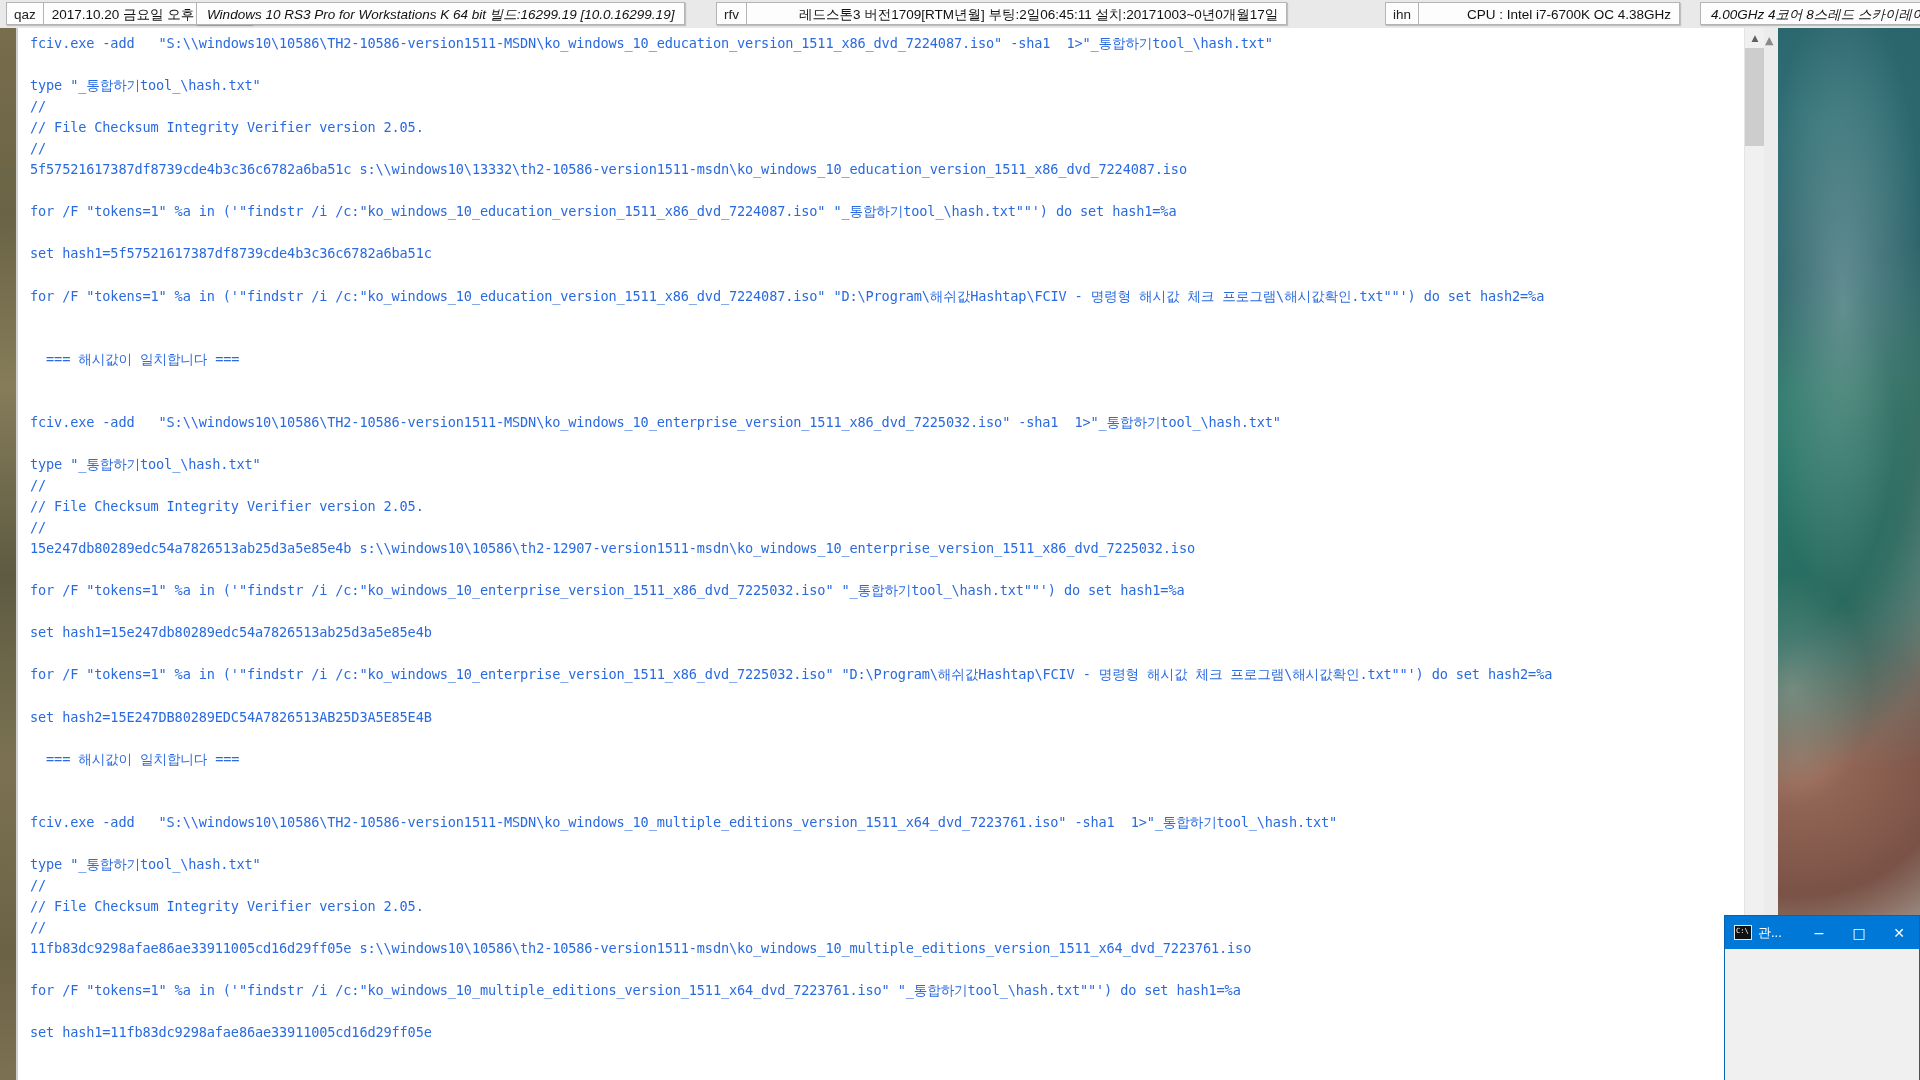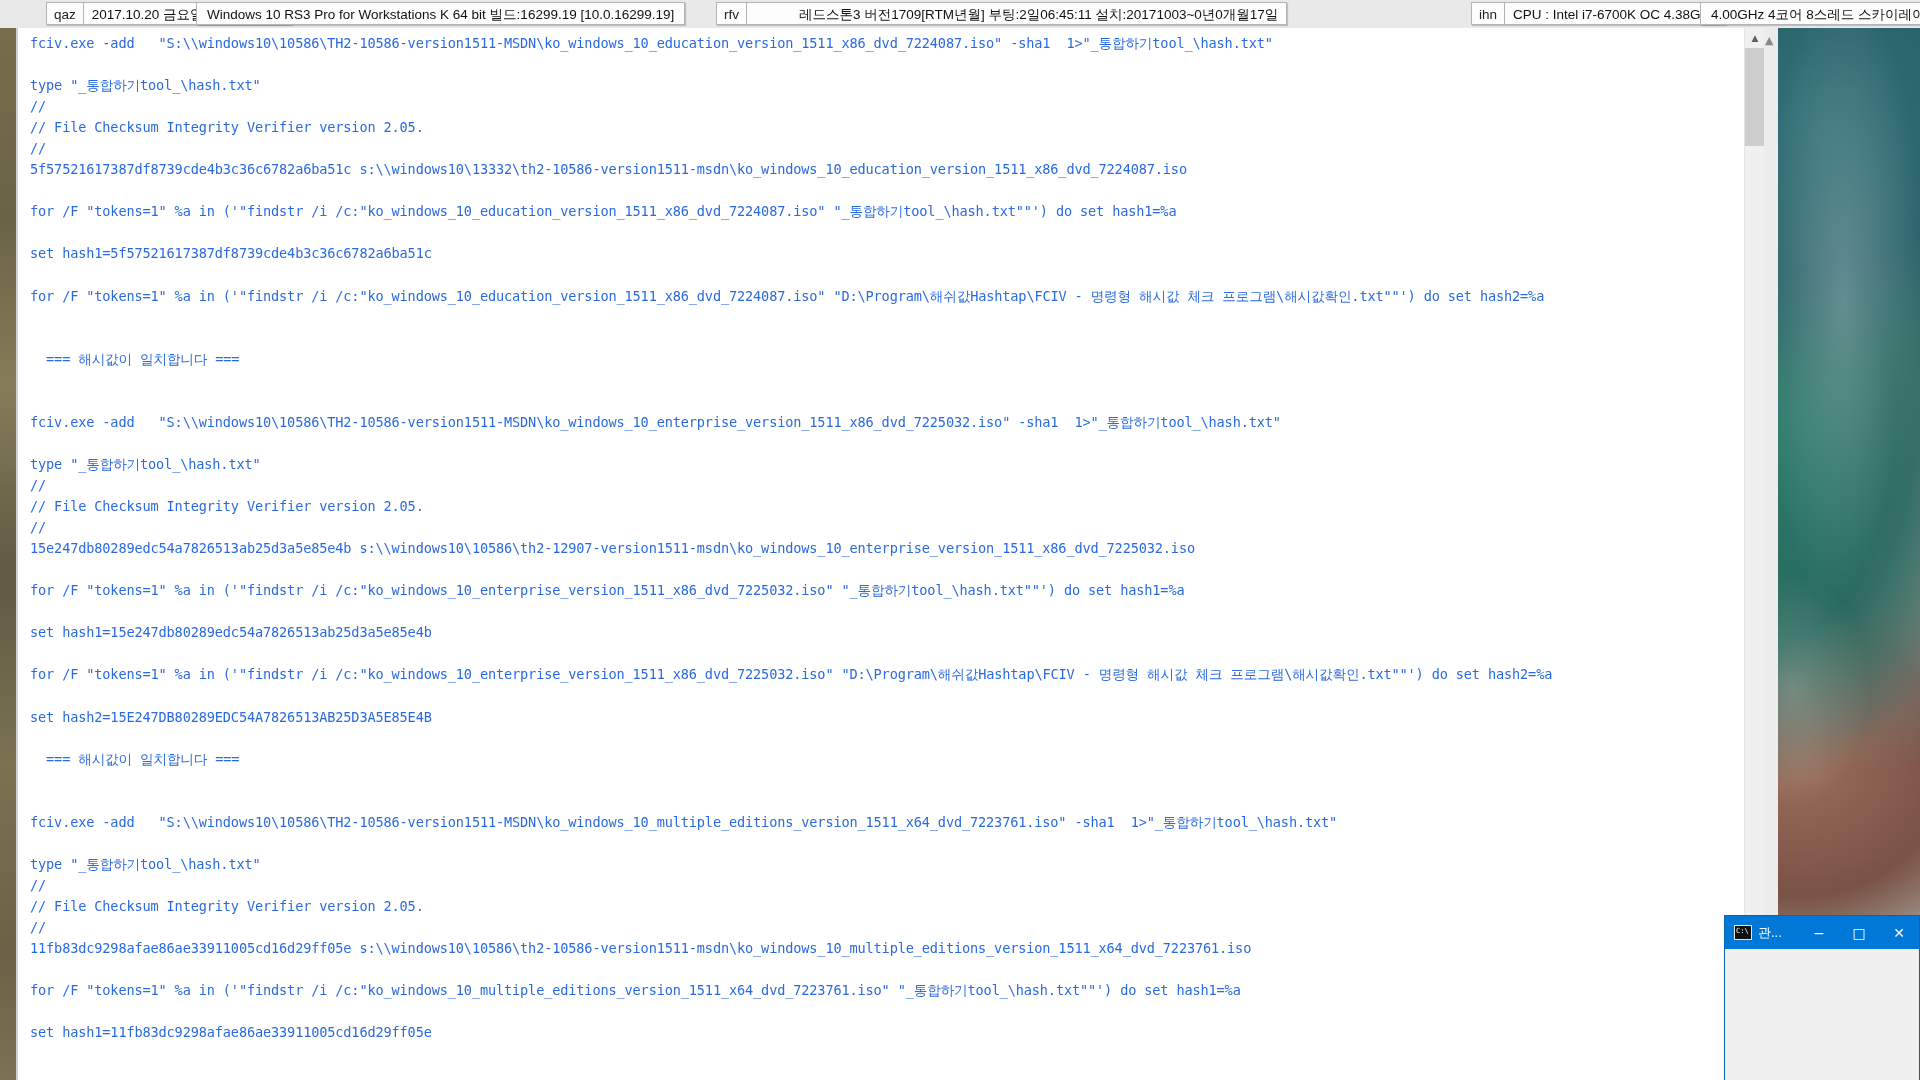--- a/index.html
+++ b/index.html
@@ -56,26 +56,26 @@
   .gadget .key {
     padding: 2px 7px 0 7px;
     border-right: 1px solid #b4b4b4;
     display: flex; align-items: center;
     color: #222;
   }
   .gadget .val {
     padding: 2px 8px 0 8px;
     display: flex; align-items: center;
   }
-  .gadget.single .val { padding: 2px 10px 0 10px; }
-
-  #g1 { left: 6px; margin-left: 40px; }
+  .gadget.single .val { padding: 2px 10px 0 10px; font-style: italic; }
+
+  #g1 { left: 6px; }
   #g2 { left: 196px; }
   #g3 { left: 716px; gap: 44px; }
-  #g4 { left: 1471px; }
+  #g4 { left: 1385px; gap: 40px; }
   #g5 { left: 1700px; }
 
   
   #console {
     position: absolute; left: 16px; top: 28px;
     width: 1748px; height: 1052px;
     background: #ffffff;
     border-left: 2px solid #cfcfcf;
   }
   #console-client {

